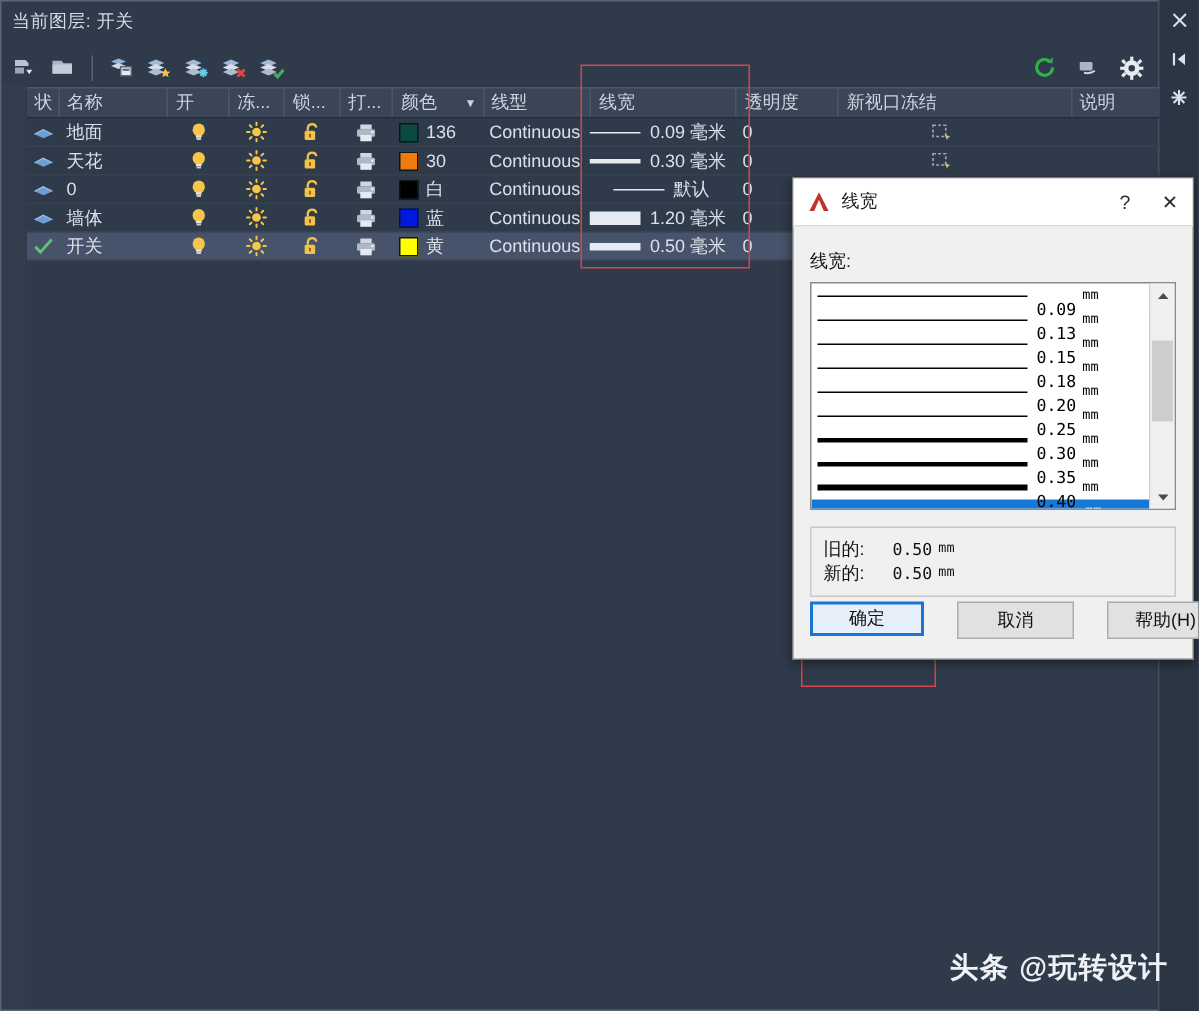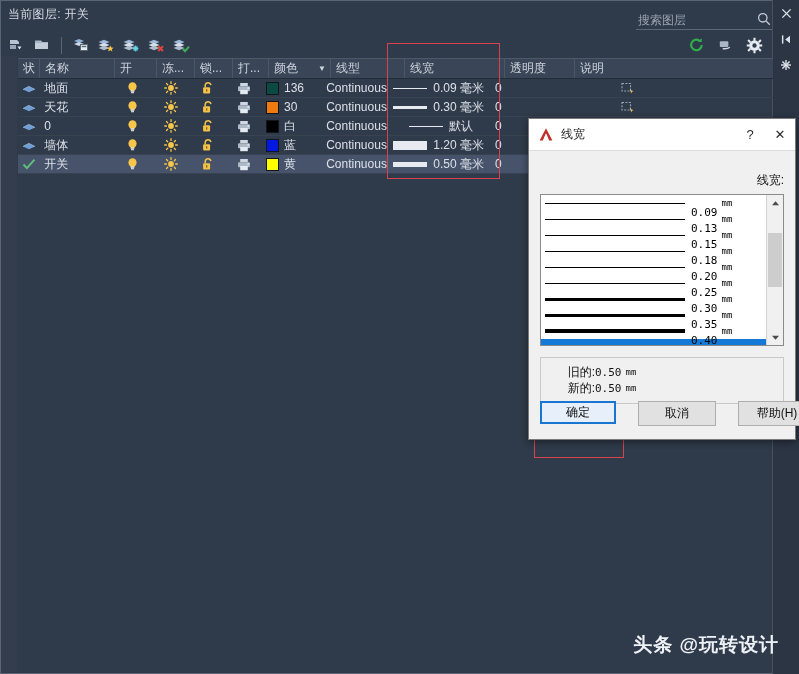--- a/index.html
+++ b/index.html
@@ -65,21 +65,21 @@
   .lw-line{display:inline-block;background:#e7ebf1;margin-right:6px;flex:none;}
 
   .red-box{position:absolute;border:1px solid #d9444a;box-sizing:border-box;pointer-events:none;}
 
   
   .dlg{position:absolute;left:528px;top:118px;width:266px;height:320px;background:#f0f0f0;border:1px solid #7a7a7a;box-shadow:0 2px 7px rgba(0,0,0,.45);}
   .dlg-tb{height:31px;background:#ffffff;display:flex;align-items:center;border-bottom:1px solid #dcdcdc;}
   .dlg-logo{width:16px;height:16px;margin-left:9px;margin-right:7px;display:flex;align-items:center;justify-content:center;}
   .dlg-title{font-size:12px;color:#1b1b1b;flex:1;}
   .dlg-help,.dlg-close{width:30px;height:30px;display:flex;align-items:center;justify-content:center;font-size:13px;color:#2a2a2a;}
-  .dlg-body{padding:21px 11px 0 11px;text-align:right;}
+  .dlg-body{padding:15px 11px 0 11px;}
   .dlg-label{font-size:12px;color:#111;margin-bottom:5px;}
   .lw-list{position:relative;width:244px;height:152px;background:#fff;border:1px solid #8a8a8a;box-sizing:border-box;overflow:hidden;}
   .lw-scroll{position:absolute;left:0;top:0;right:17px;bottom:0;overflow:hidden;}
   .lw-item{height:16px;display:flex;align-items:center;padding-left:4px;box-sizing:border-box;}
   .lw-item.sel{background:#1479d7;}
   .lw-item .dash{flex:none;background:#000;margin-right:6px;}
   .lw-item.sel .dash{background:#fff;}
   .lw-val{font-family:"DejaVu Sans Mono","Liberation Mono",monospace;font-size:11px;color:#000;margin-top:19px;}
   .lw-item.sel .lw-val{color:#fff;}
   .lw-unit{font-family:"DejaVu Sans Mono","Liberation Mono",monospace;font-size:9px;color:#000;margin-left:4px;}
@@ -102,29 +102,20 @@
   .watermark{position:absolute;right:20px;bottom:16px;font-size:19px;font-weight:bold;color:#eef1f5;letter-spacing:1px;}
 </style>
 </head>
 <body>
 
 <div id="app">
   <div class="outer-border"></div>
 
   <div class="cur-layer">当前图层: 开关</div>
 
-  <div class="search-wrap">
-    <input class="search-input" value="" placeholder="搜索图层" style="">
-    <span class="search-ic">
-      <svg width="14" height="14" viewBox="0 0 14 14">
-          <circle cx="5.8" cy="5.8" r="4.2" fill="none" stroke="#c3cad6" stroke-width="1.3"></circle>
-          <line x1="9" y1="9" x2="12.8" y2="12.8" stroke="#c3cad6" stroke-width="1.3"></line>
-        </svg>
-    </span>
-  </div>
 
   <div class="toolbar">
     <div class="tb-ic">
       <svg width="18" height="18" viewBox="0 0 18 18">
         <path d="M2 4h7l2 2v2H2z" fill="#b9c4d2"></path>
           <path d="M2 9h6v4H2z" fill="#9aa7b8"></path>
         <path d="M9.5 10.5l4 0 -2 3z" fill="#dfe6ee"></path>
       </svg>
     </div>
     <div class="tb-ic">
@@ -253,20 +244,21 @@
       <div class="th c-fr">冻...</div>
       <div class="th c-lk">锁...</div>
       <div class="th c-pl">打...</div>
       <div class="th c-cl" style="position:relative;">
         <span>颜色</span>
         <span style="position:absolute;right:4px;top:0;font-size:8px;color:#cdd4de;">▼</span>
       </div>
       <div class="th c-lt">线型</div>
       <div class="th c-lw">线宽</div>
       <div class="th c-tr">透明度</div>
+      <div class="th c-vp">新视口冻结</div>
       <div class="th c-ds" style="border-right:none;">说明</div>
     </div>
     <div id="tbody">
         <div class="row">
           <div class="td c-st center">
             <svg width="14" height="12" viewBox="0 0 14 12">
               <path d="M1 7.5L6.8 4.4 13 7.5 7 10.2z" fill="#6f9ed4"></path>
               <path d="M1 7.5L6.8 4.4 13 7.5" fill="none" stroke="#9cc0e6" stroke-width=".8"></path>
             </svg>
           </div>

